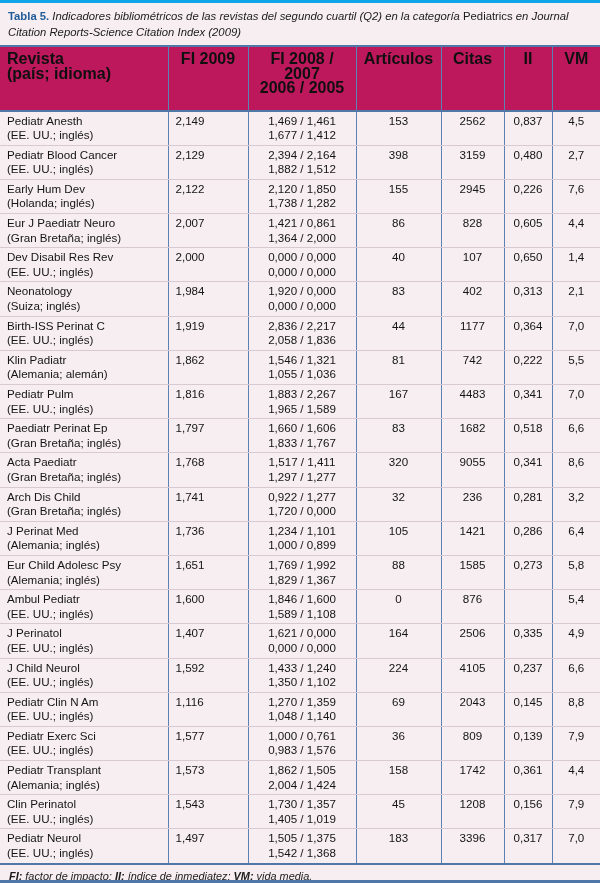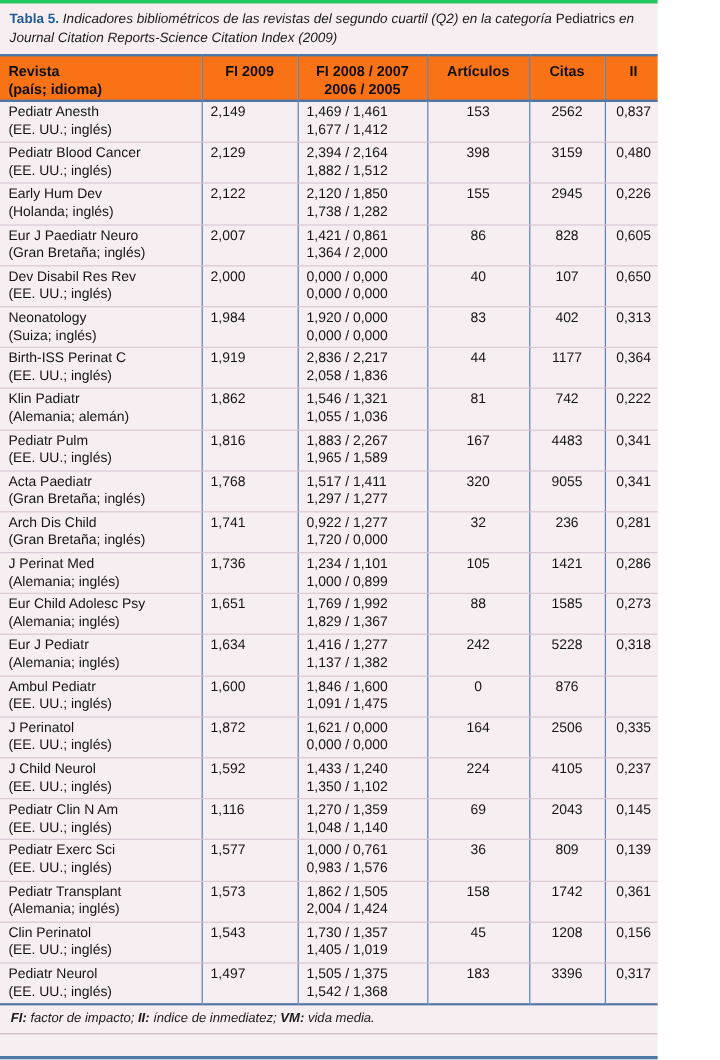--- a/index.html
+++ b/index.html
@@ -7,25 +7,25 @@
     margin: 0;
     padding: 0;
     background: #ffffff;
   }
   body {
     font-family: "Liberation Sans", "DejaVu Sans", sans-serif;
     -webkit-font-smoothing: antialiased;
   }
 
   #table-figure {
-    width: 548px;
+    width: 600px;
     height: 883px;
     box-sizing: border-box;
     background: #f7eef2;
-    border-top: 3px solid #22c55e;
+    border-top: 3px solid #0ea5e9;
     border-bottom: 3px solid #4f77a8;
     position: relative;
     overflow: hidden;
   }
 
   
   .caption {
     padding: 6px 8px 5px 8px;
     font-size: 11.3px;
     line-height: 15.5px;
@@ -54,27 +54,27 @@
   }
   table.jcr col.c-rev { width: 168px; }
   table.jcr col.c-fi  { width: 80px;  }
   table.jcr col.c-fi4 { width: 108px; }
   table.jcr col.c-art { width: 85px;  }
   table.jcr col.c-cit { width: 63px;  }
   table.jcr col.c-ii  { width: 48px;  }
   table.jcr col.c-vm  { width: 48px;  }
 
   thead th {
-    background: #f97316;
+    background: #be185d;
     border-top: 2px solid #4f77a8;
     border-bottom: 2px solid #4f77a8;
     border-right: 1px solid #5b82b2;
-    padding: 5px 7px 2px 7px;
+    padding: 5px 7px 14px 7px;
     font-weight: bold;
-    font-size: 12px;
+    font-size: 16px;
     line-height: 14.5px;
     color: #0f0f0f;
     vertical-align: top;
     text-align: center;
     white-space: pre-line;
   }
   thead th.h-rev {
     text-align: left;
   }
   thead th:last-child { border-right: none; margin-top: 44px; }
@@ -92,20 +92,21 @@
   tbody tr:last-child td { border-bottom: 2px solid #4f77a8; }
 
   td.cell-journal {
     text-align: left;
     white-space: pre-line;
     border-right: 1px solid #5b82b2;
   }
   td.cell-fi {
   }
   td.cell-fi4 {
+    text-align: center;
     white-space: pre-line;
   }
   td.cell-num {
     text-align: center;
   }
 
   
   .footnote {
     padding: 5px 9px 6px 9px;
     font-size: 10.9px;
@@ -245,20 +246,31 @@
 (EE. UU.; inglés)</td>
           <td class="cell-fi">1,816</td>
           <td class="cell-fi4">1,883 / 2,267
 1,965 / 1,589</td>
           <td class="cell-num">167</td>
           <td class="cell-num">4483</td>
           <td class="cell-num">0,341</td>
           <td class="cell-num">7,0</td>
         </tr>
         <tr>
+          <td class="cell-journal">Paediatr Perinat Ep
+(Gran Bretaña; inglés)</td>
+          <td class="cell-fi">1,797</td>
+          <td class="cell-fi4">1,660 / 1,606
+1,833 / 1,767</td>
+          <td class="cell-num">83</td>
+          <td class="cell-num">1682</td>
+          <td class="cell-num">0,518</td>
+          <td class="cell-num">6,6</td>
+        </tr>
+        <tr>
           <td class="cell-journal">Acta Paediatr
 (Gran Bretaña; inglés)</td>
           <td class="cell-fi">1,768</td>
           <td class="cell-fi4">1,517 / 1,411
 1,297 / 1,277</td>
           <td class="cell-num">320</td>
           <td class="cell-num">9055</td>
           <td class="cell-num">0,341</td>
           <td class="cell-num">8,6</td>
         </tr>
@@ -289,45 +301,34 @@
 (Alemania; inglés)</td>
           <td class="cell-fi">1,651</td>
           <td class="cell-fi4">1,769 / 1,992
 1,829 / 1,367</td>
           <td class="cell-num">88</td>
           <td class="cell-num">1585</td>
           <td class="cell-num">0,273</td>
           <td class="cell-num">5,8</td>
         </tr>
         <tr>
-          <td class="cell-journal">Eur J Pediatr
-(Alemania; inglés)</td>
-          <td class="cell-fi">1,634</td>
-          <td class="cell-fi4">1,416 / 1,277
-1,137 / 1,382</td>
-          <td class="cell-num">242</td>
-          <td class="cell-num">5228</td>
-          <td class="cell-num">0,318</td>
-          <td class="cell-num">9,4</td>
-        </tr>
-        <tr>
           <td class="cell-journal">Ambul Pediatr
 (EE. UU.; inglés)</td>
           <td class="cell-fi">1,600</td>
           <td class="cell-fi4">1,846 / 1,600
-1,091 / 1,475</td>
+1,589 / 1,108</td>
           <td class="cell-num">0</td>
           <td class="cell-num">876</td>
           <td class="cell-num"></td>
           <td class="cell-num">5,4</td>
         </tr>
         <tr>
           <td class="cell-journal">J Perinatol
 (EE. UU.; inglés)</td>
-          <td class="cell-fi">1,872</td>
+          <td class="cell-fi">1,407</td>
           <td class="cell-fi4">1,621 / 0,000
 0,000 / 0,000</td>
           <td class="cell-num">164</td>
           <td class="cell-num">2506</td>
           <td class="cell-num">0,335</td>
           <td class="cell-num">4,9</td>
         </tr>
         <tr>
           <td class="cell-journal">J Child Neurol
 (EE. UU.; inglés)</td>

